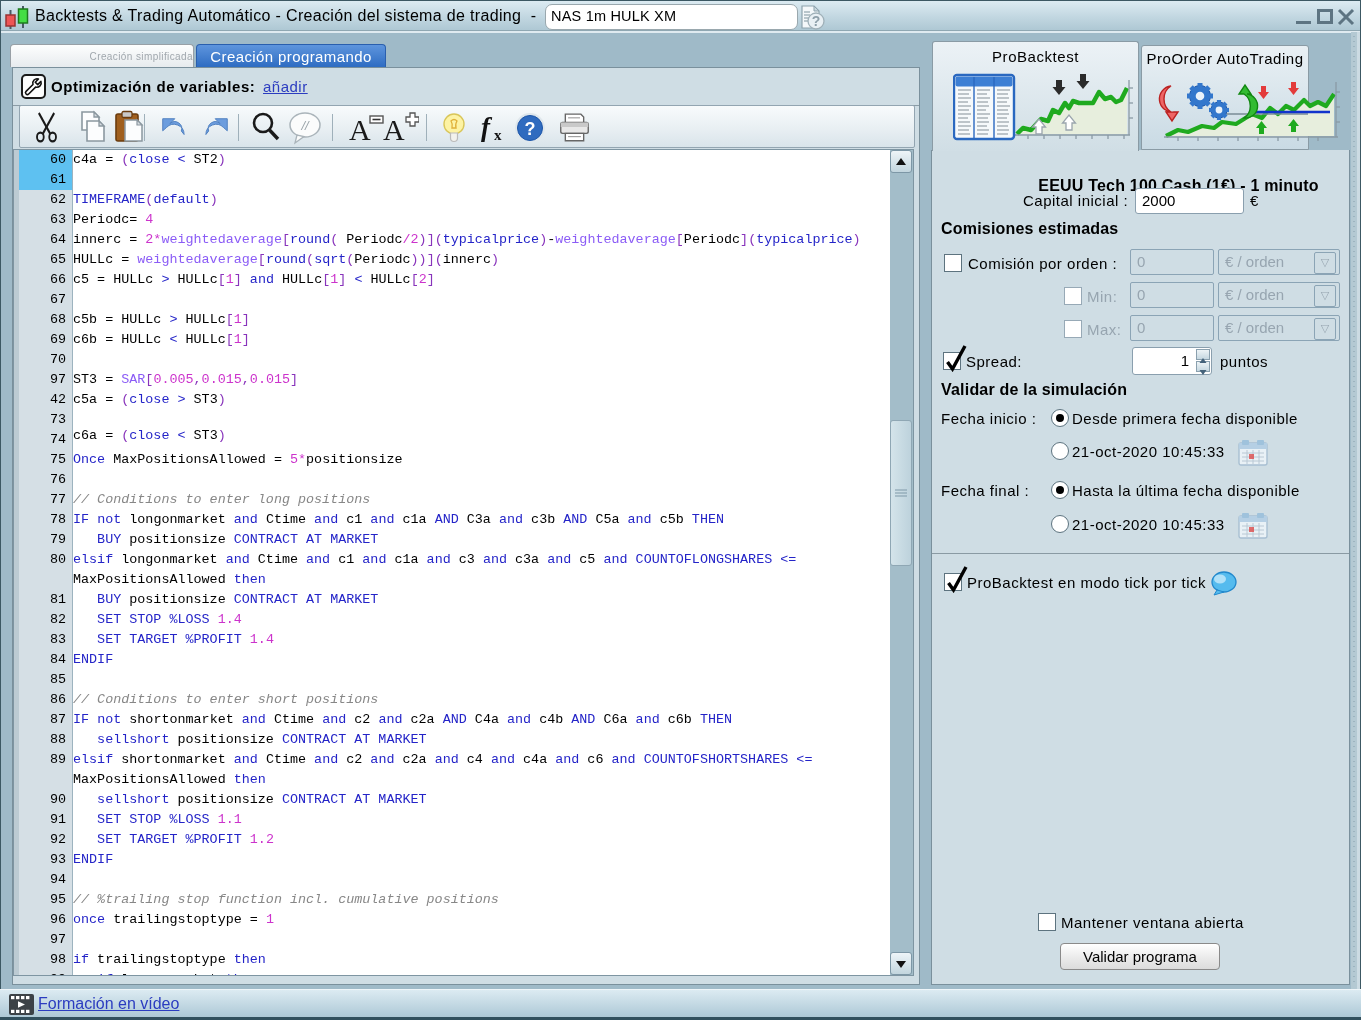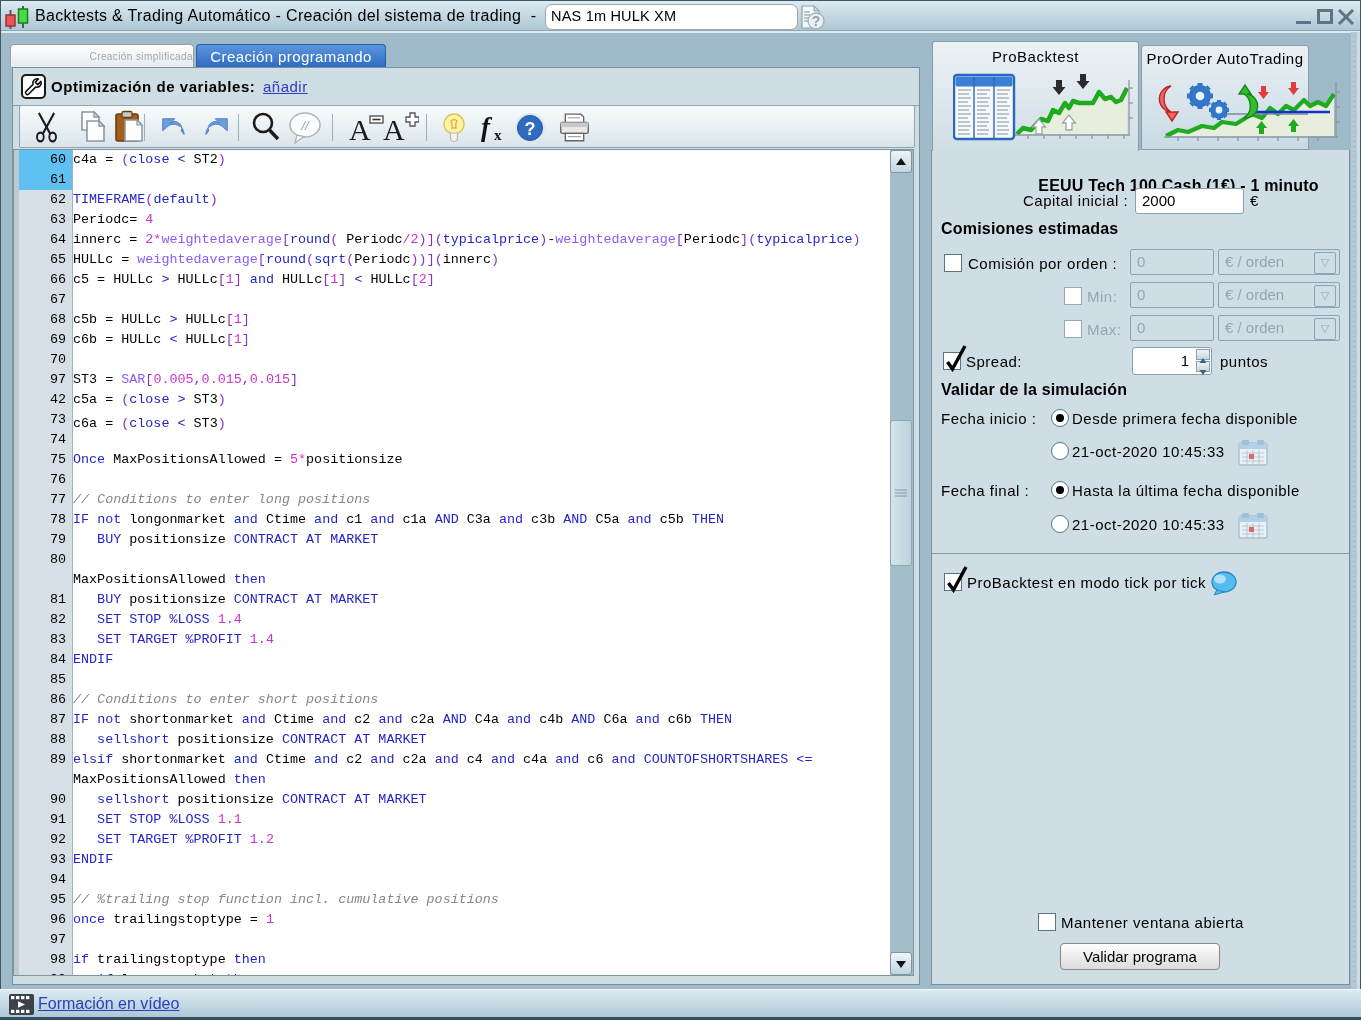--- a/index.html
+++ b/index.html
@@ -238,34 +238,35 @@
       <div class="cl" style="top:160px">c5b = HULLc <span class="k">&gt;</span> HULLc<span class="p">[</span><span class="n">1</span><span class="p">]</span></div>
 <div class="ln" style="top:180px">69</div>
       <div class="cl" style="top:180px">c6b = HULLc <span class="k">&lt;</span> HULLc<span class="p">[</span><span class="n">1</span><span class="p">]</span></div>
 <div class="ln" style="top:200px">70</div>
       <div class="cl" style="top:200px"></div>
 <div class="ln" style="top:220px">97</div>
       <div class="cl" style="top:220px">ST3 = <span class="f">SAR</span><span class="p">[</span><span class="n">0.005</span><span class="p">,</span><span class="n">0.015</span><span class="p">,</span><span class="n">0.015</span><span class="p">]</span></div>
 <div class="ln" style="top:240px">42</div>
       <div class="cl" style="top:240px">c5a = <span class="p">(</span><span class="k">close</span> <span class="k">&gt;</span> ST3<span class="p">)</span></div>
 <div class="ln" style="top:260px">73</div>
-      <div class="cl" style="top:264px">c6a = <span class="p">(</span><span class="k">close</span> <span class="k">&lt;</span> ST3<span class="p">)</span></div>
+      <div class="cl" style="top:276px">c6a = <span class="p">(</span><span class="k">close</span> <span class="k">&lt;</span> ST3<span class="p">)</span></div>
 <div class="ln" style="top:280px">74</div>
       <div class="cl" style="top:280px"></div>
 <div class="ln" style="top:300px">75</div>
       <div class="cl" style="top:300px"><span class="k">Once</span> MaxPositionsAllowed = <span class="n">5*</span>positionsize</div>
 <div class="ln" style="top:320px">76</div>
       <div class="cl" style="top:320px"></div>
 <div class="ln" style="top:340px">77</div>
       <div class="cl" style="top:340px"><span class="c">// Conditions to enter long positions</span></div>
 <div class="ln" style="top:360px">78</div>
       <div class="cl" style="top:360px"><span class="k">IF</span> <span class="k">not</span> longonmarket <span class="k">and</span> Ctime <span class="k">and</span> c1 <span class="k">and</span> c1a <span class="k">AND</span> C3a <span class="k">and</span> c3b <span class="k">AND</span> C5a <span class="k">and</span> c5b <span class="k">THEN</span></div>
 <div class="ln" style="top:380px">79</div>
       <div class="cl" style="top:380px">   <span class="k">BUY</span> positionsize <span class="k">CONTRACT AT MARKET</span></div>
 <div class="ln" style="top:400px">80</div>
+      <div class="cl" style="top:400px"><span class="k">elsif</span> longonmarket <span class="k">and</span> Ctime <span class="k">and</span> c1 <span class="k">and</span> c1a <span class="k">and</span> c3 <span class="k">and</span> c3a <span class="k">and</span> c5 <span class="k">and</span> <span class="k">COUNTOFLONGSHARES</span> <span class="k">&lt;=</span></div>
 <div class="cl" style="top:420px">MaxPositionsAllowed <span class="k">then</span></div>
 <div class="ln" style="top:440px">81</div>
       <div class="cl" style="top:440px">   <span class="k">BUY</span> positionsize <span class="k">CONTRACT AT MARKET</span></div>
 <div class="ln" style="top:460px">82</div>
       <div class="cl" style="top:460px">   <span class="k">SET STOP %LOSS</span> <span class="n">1.4</span></div>
 <div class="ln" style="top:480px">83</div>
       <div class="cl" style="top:480px">   <span class="k">SET TARGET %PROFIT</span> <span class="n">1.4</span></div>
 <div class="ln" style="top:500px">84</div>
       <div class="cl" style="top:500px"><span class="k">ENDIF</span></div>
 <div class="ln" style="top:520px">85</div>

